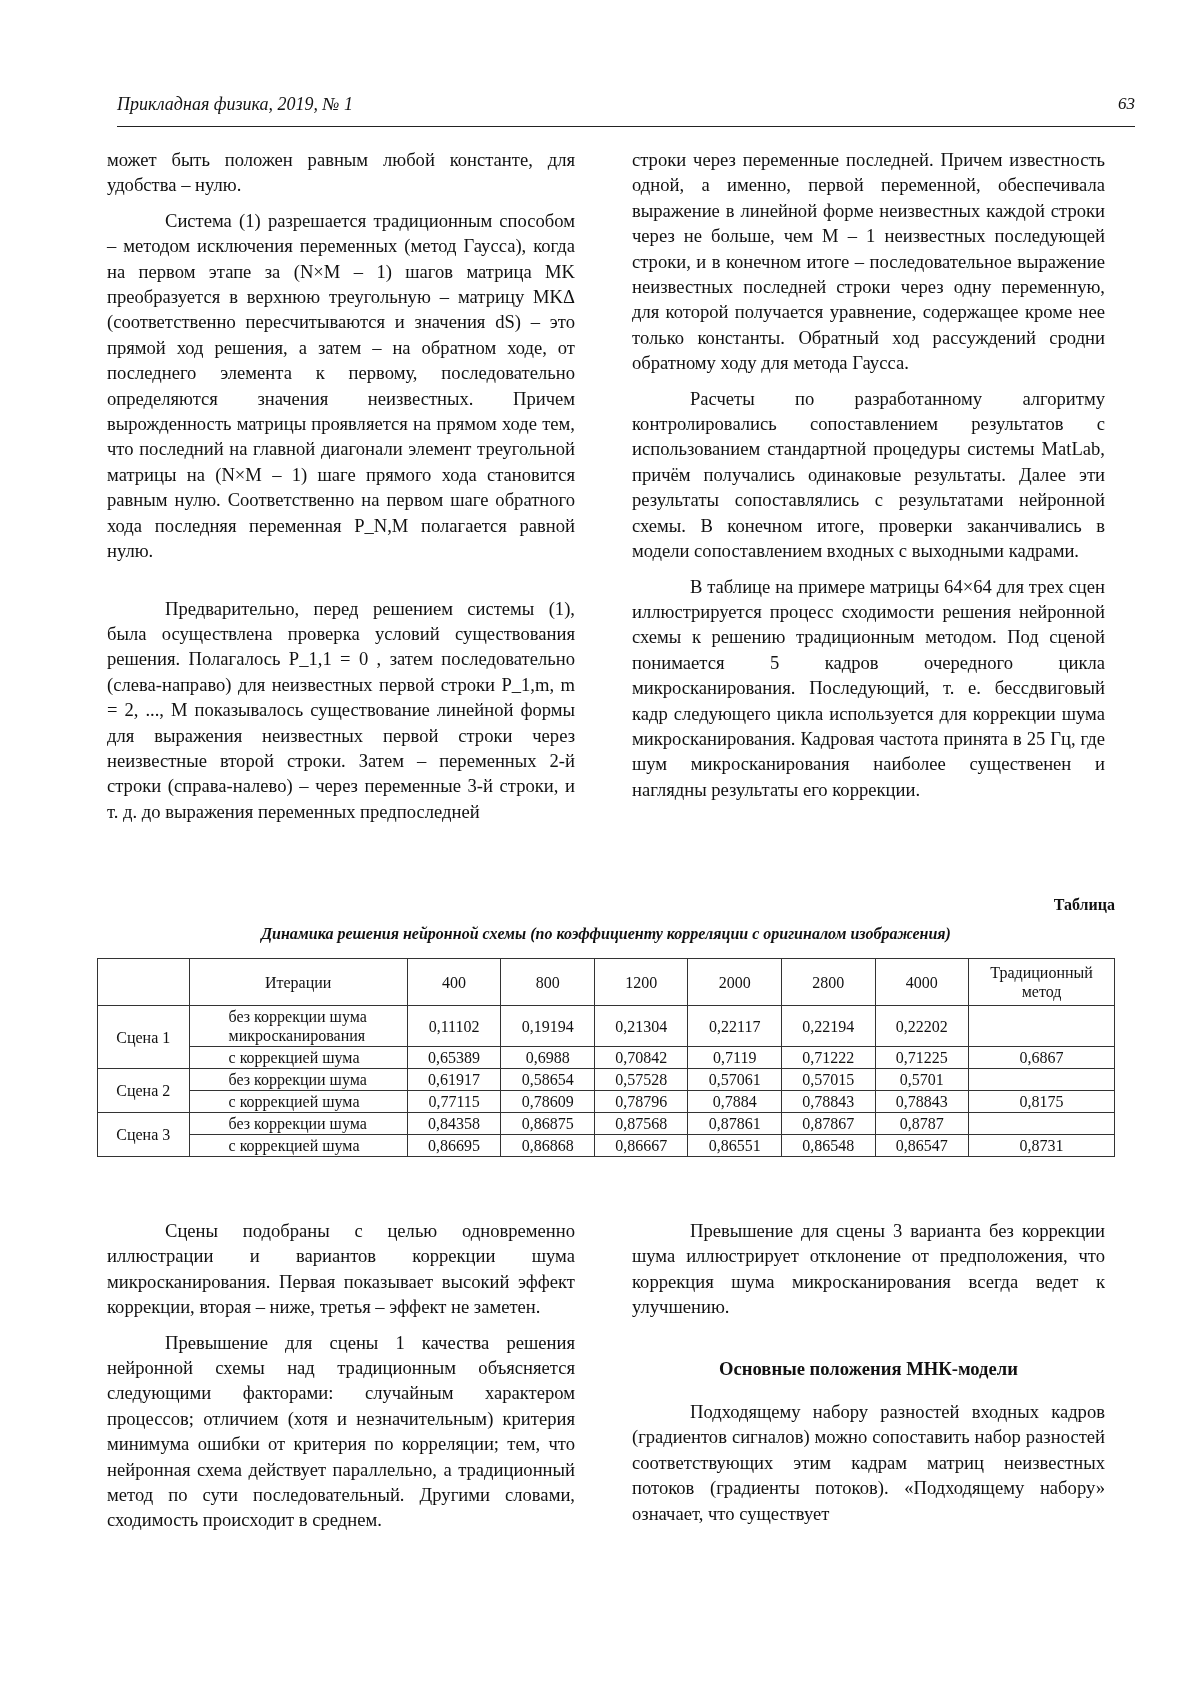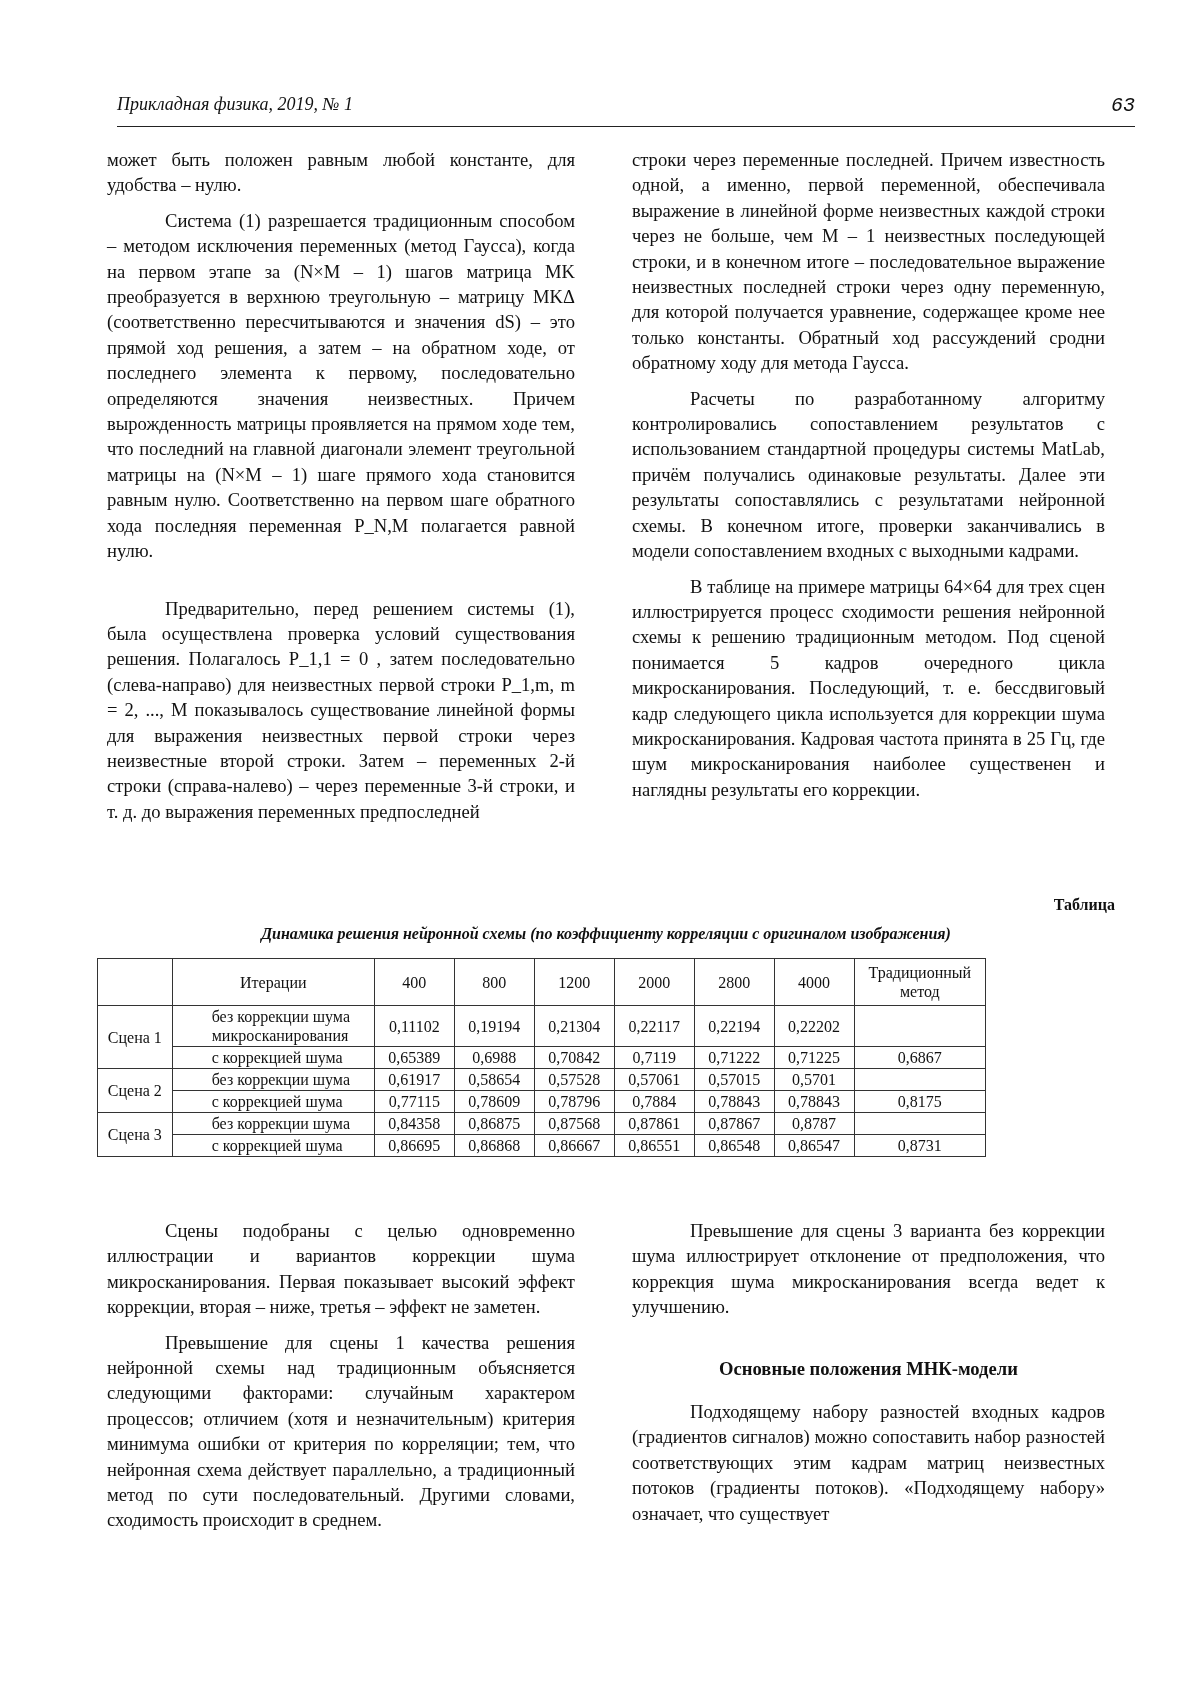--- a/index.html
+++ b/index.html
@@ -1,31 +1,31 @@
 <!DOCTYPE html>
 <html><head>
 <meta charset="utf-8">
 <style>
   html,body{margin:0;padding:0;background:#fff;}
   body{width:1200px;height:1698px;position:relative;overflow:hidden;font-family:"Liberation Serif","DejaVu Serif",serif;color:#111;}
   .header{position:absolute;left:97px;top:88px;width:1018px;height:38px;border-bottom:1.5px solid #222;margin-left:20px;}
   .journal{position:absolute;left:0;top:6px;font-style:italic;font-size:18px;}
-  .pagenum{position:absolute;right:0;top:6px;font-style:italic;font-size:20px;font-family:Liberation Mono, monospace;}
+  .pagenum{position:absolute;right:0;top:6px;font-style:italic;font-size:17px;}
   .col{position:absolute;font-size:18.6px;line-height:25.4px;text-align:justify;hyphens:manual;}
   .colL{left:97px;width:488px;}
   .colR{left:622px;width:493px;}
   .top{top:137px;}
   .bot{top:1208px;}
   .col p{margin:10px;text-indent:58px;}
   .col p.noind{text-indent:0;}
   .gap{height:12px;}
   .heading{font-weight:bold;text-align:center;text-indent:0!important;margin:36px 0 18px!important;}
   .tbl-label{position:absolute;right:85px;top:896px;font-weight:bold;font-size:16px;}
   .tbl-caption{position:absolute;left:97px;width:1018px;top:925px;text-align:center;font-weight:bold;font-style:italic;font-size:16px;}
-  table{position:absolute;left:97px;top:958px;width:889px;border-collapse:collapse;font-size:16px;}
+  table{position:absolute;left:97px;top:958px;width:1018px;border-collapse:collapse;font-size:16px;}
   td,th{border:1.3px solid #333;text-align:center;font-weight:normal;padding:1px 4px;line-height:19px;}
   th{height:44px;}
   td.lbl{text-align:left;padding-left:39px;}
   .c0{width:82px;}.c1{width:208px;}.cn{width:84px;margin-top:36px;}.ct{width:136px;}
 </style>
 </head>
 <body>
 
 <div class="header">
   <span class="journal">Прикладная физика, 2019, № 1</span>

